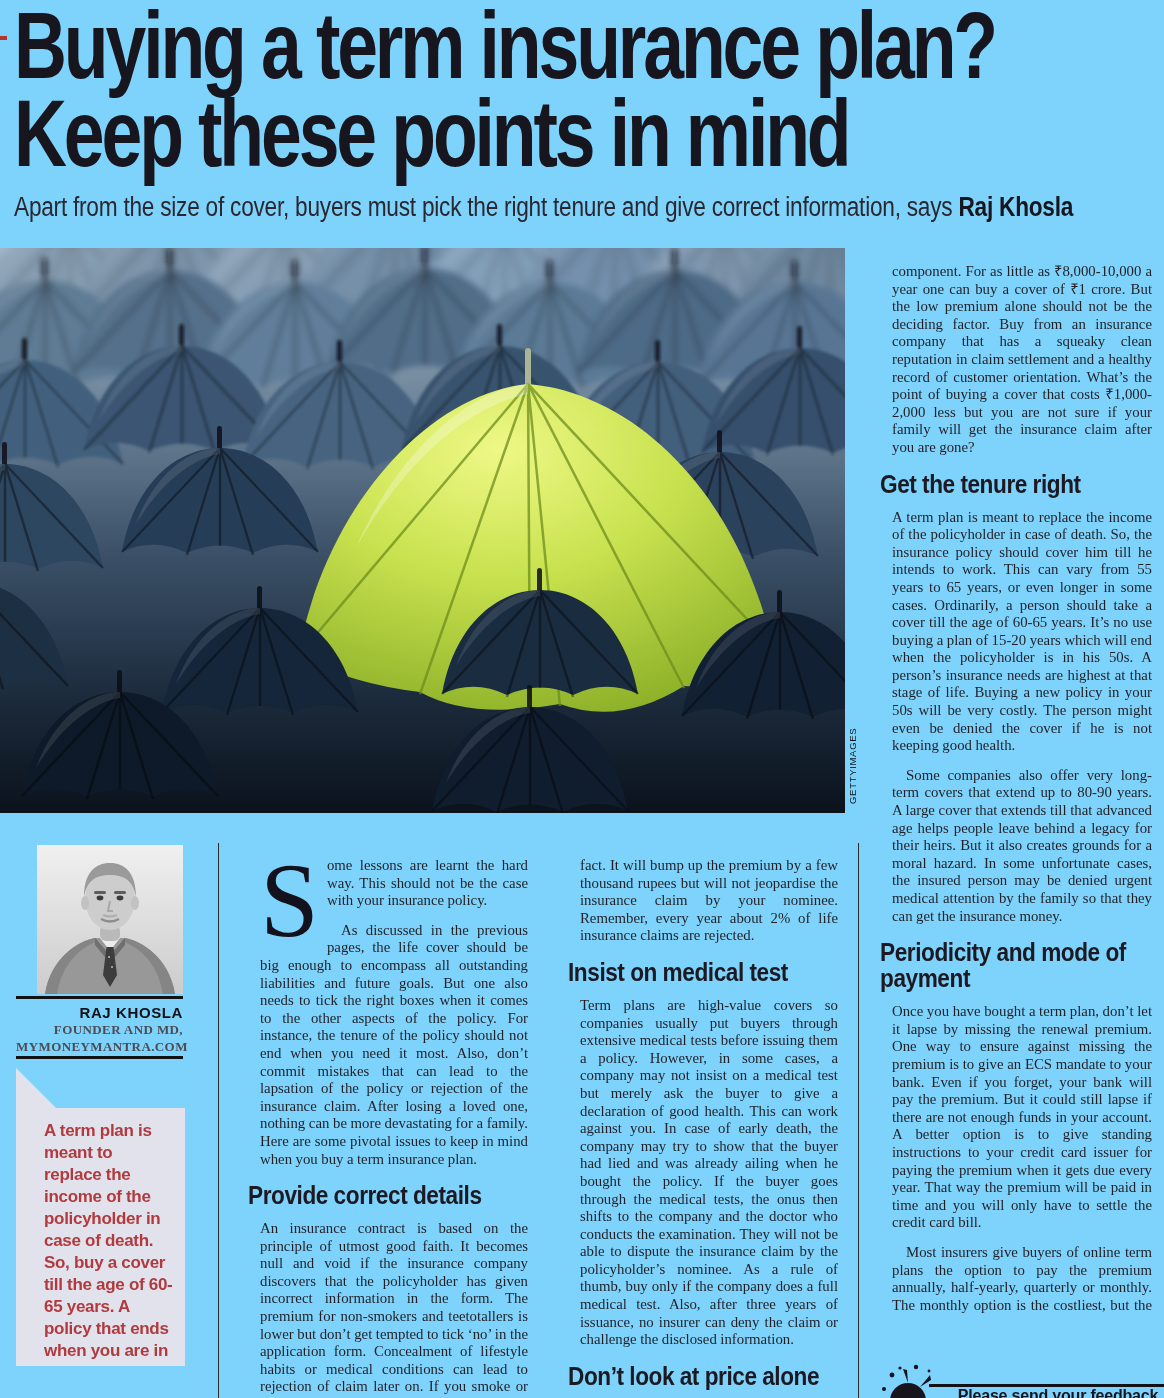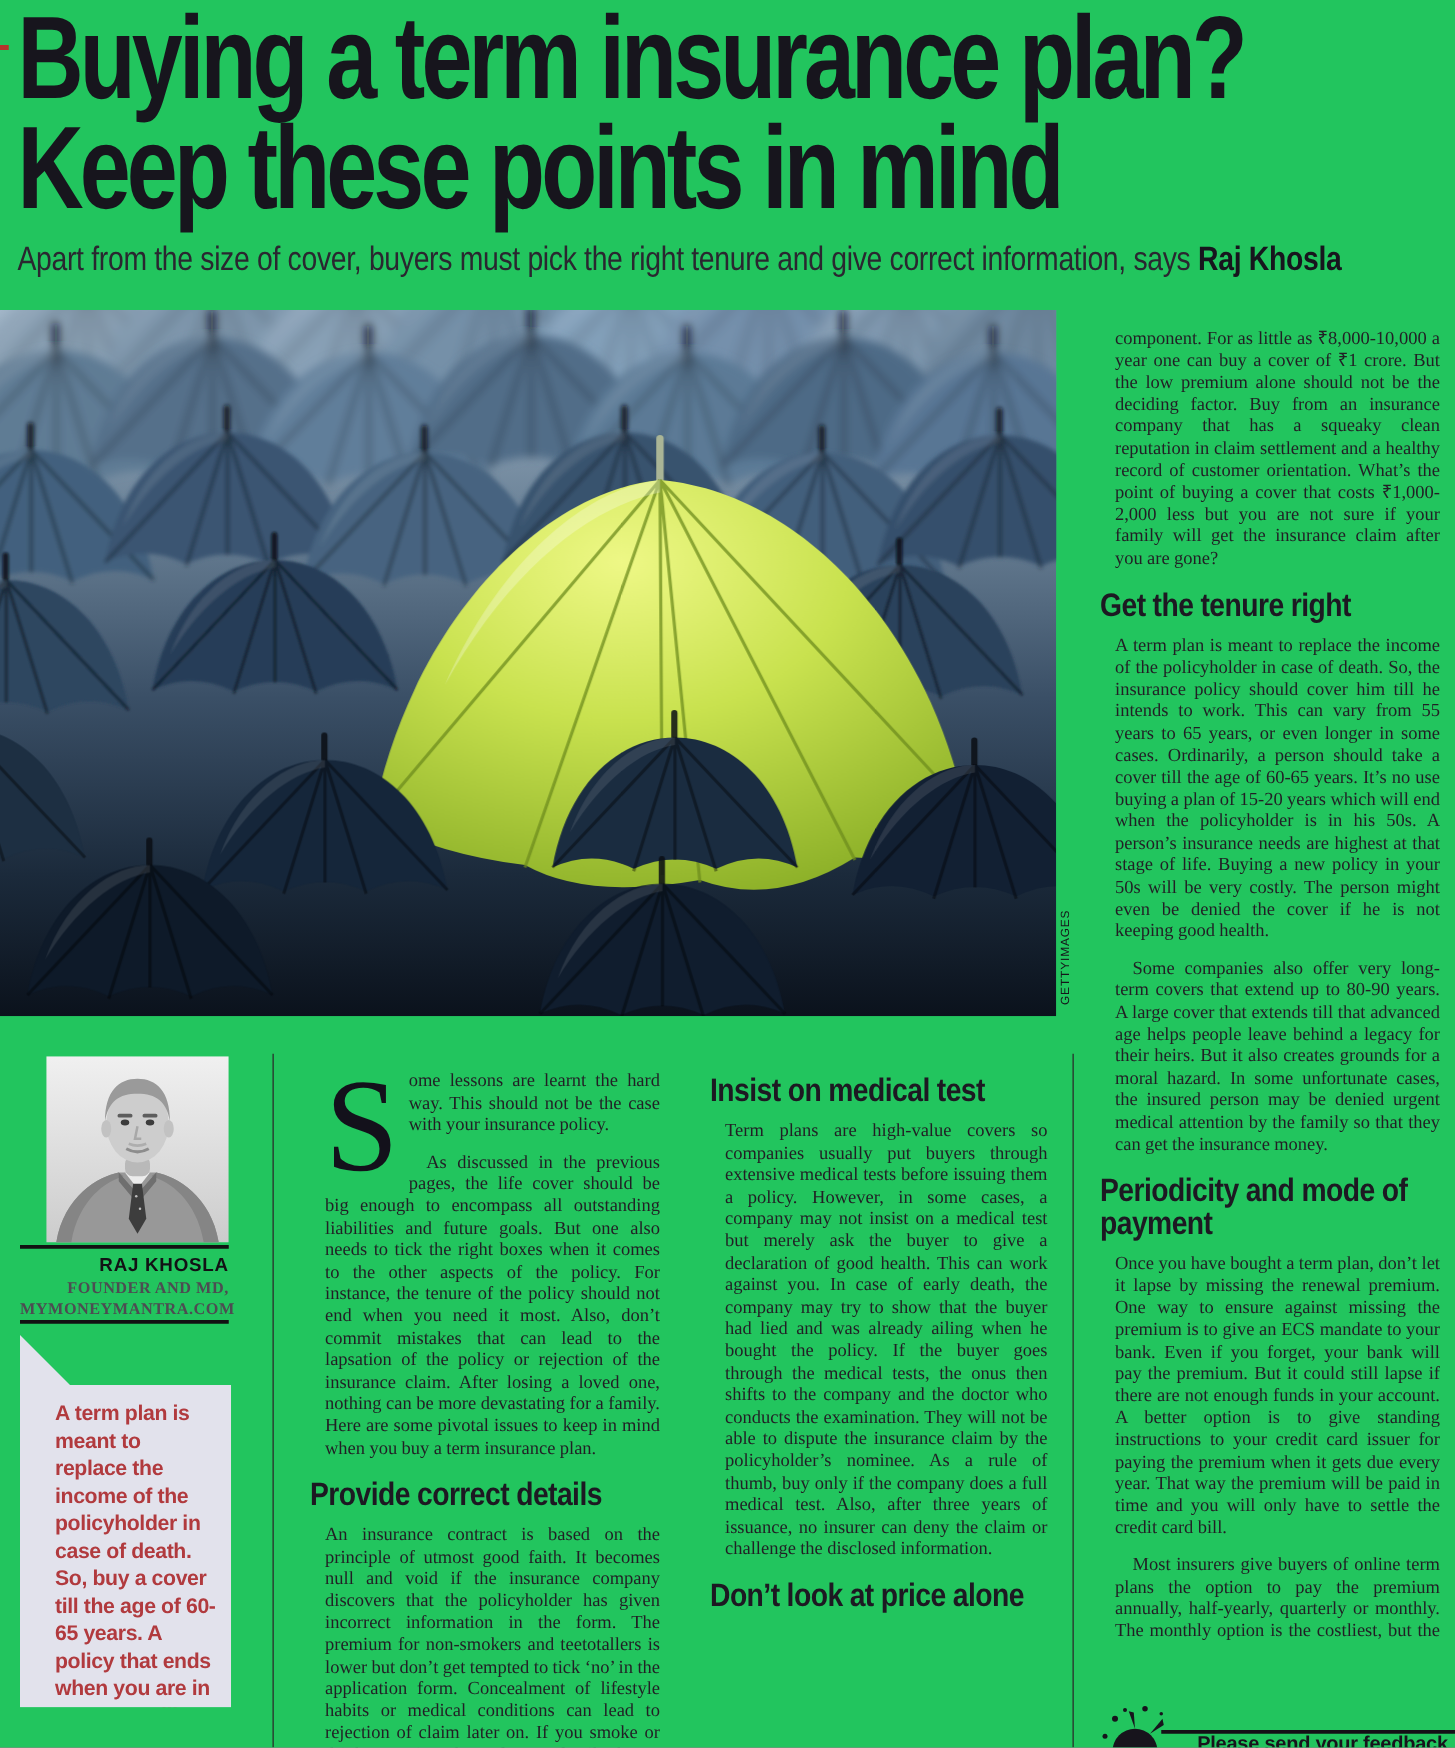--- a/index.html
+++ b/index.html
@@ -1,19 +1,19 @@
 <!DOCTYPE html>
 <html><head>
 <meta charset="utf-8">
 <style>
   * { margin:0; padding:0; box-sizing:border-box; }
   html,body { background:#888; }
   .page {
     position:relative; width:1164px; height:1398px; margin:0 auto;
-    background:#22c55e; overflow:hidden;
+    background:#7dd3fc; overflow:hidden;
     font-family:"Liberation Serif", serif; color:#221f25;
   }
   
   .hl {
     position:absolute; left:14px;
     font-family:"Liberation Sans", sans-serif; font-weight:700;
     font-size:94px; line-height:88px; letter-spacing:-4px; color:#17151d;
     transform:scaleX(.78); transform-origin:0 0; white-space:nowrap;
   }
   .hl1 { top:2px; } .hl2 { top:90px; }
@@ -279,18 +279,19 @@
   </div>
 
   <div class="col col1 coltext">
     <p><span class="dropcap">S</span><span>ome lessons are learnt the hard way. This should not be the case with your insurance policy.</span></p>
     <p class="ind">As discussed in the previous pages, the life cover should be big enough to encompass all outstanding liabilities and future goals. But one also needs to tick the right boxes when it comes to the other aspects of the policy. For instance, the tenure of the policy should not end when you need it most. Also, don’t commit mistakes that can lead to the lapsation of the policy or rejection of the insurance claim. After losing a loved one, nothing can be more devastating for a family. Here are some pivotal issues to keep in mind when you buy a term insurance plan.</p>
     <h2 class="h-col">Provide correct details</h2>
     <p>An insurance contract is based on the principle of utmost good faith. It becomes null and void if the insurance company discovers that the policyholder has given incorrect information in the form. The premium for non-smokers and teetotallers is lower but don’t get tempted to tick ‘no’ in the application form. Concealment of lifestyle habits or medical conditions can lead to rejection of claim later on. If you smoke or drink, mention that. If your family has a history of diabetes, don’t hide the</p>
   </div>
 
   <div class="col col2 coltext">
+    <p>fact. It will bump up the premium by a few thousand rupees but will not jeopardise the insurance claim by your nominee. Remember, every year about 2% of life insurance claims are rejected.</p>
     <h2 class="h-col">Insist on medical test</h2>
     <p>Term plans are high-value covers so companies usually put buyers through extensive medical tests before issuing them a policy. However, in some cases, a company may not insist on a medical test but merely ask the buyer to give a declaration of good health. This can work against you. In case of early death, the company may try to show that the buyer had lied and was already ailing when he bought the policy. If the buyer goes through the medical tests, the onus then shifts to the company and the doctor who conducts the examination. They will not be able to dispute the insurance claim by the policyholder’s nominee. As a rule of thumb, buy only if the company does a full medical test. Also, after three years of issuance, no insurer can deny the claim or challenge the disclosed information.</p>
     <h2 class="h-col">Don’t look at price alone</h2>
   </div>
 
 </div>
 
 </body></html>

